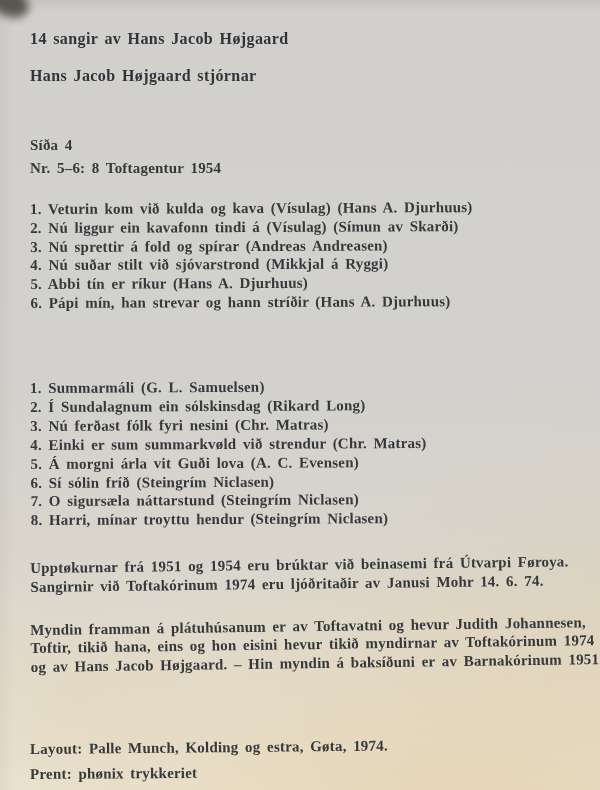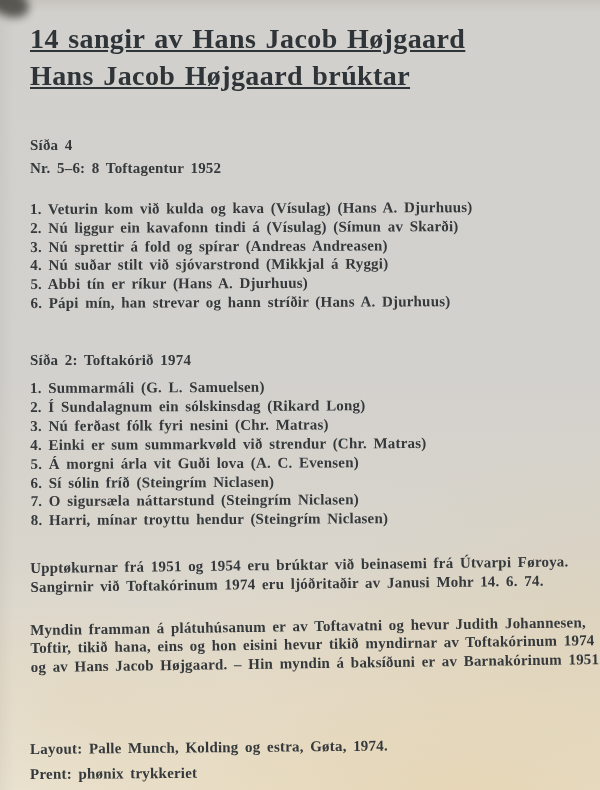--- a/index.html
+++ b/index.html
@@ -23,25 +23,24 @@
     width:44px; height:28px;
     background:#45443f;
     border-radius:50%;
     transform:rotate(24deg);
     filter:blur(4px);
     opacity:0.85;
   }
   .abs { position:absolute; left:30px; white-space:nowrap; }
   .title {
     top:20px;
-    font-size:28px; line-height:37px;
+    font-size:16px; line-height:37px;
     letter-spacing:0.4px; word-spacing:2px;
     color:#2f3439;
     margin:0;
-    text-decoration:underline;
   }
   .title .tl { display:block; }
   .small { font-size:15px; letter-spacing:0.2px; word-spacing:2.6px; }
   .side1-heading { top:137px; }
   .side1-notes { top:158px; line-height:20.8px; }
   .side1-tracks { top:200px; line-height:18.8px; transform:rotate(-0.25deg); transform-origin:left top; }
   .side2-heading { top:352px; }
   .side2-tracks  { top:379px; line-height:18.9px; transform:rotate(-0.3deg); transform-origin:left top; }
   .track { display:block; }
   .para-line { display:block; }
@@ -52,39 +51,38 @@
 </style>
 </head>
 <body>
 
 <div class="sheet">
 
   <div class="corner-shadow"></div>
 
   <h1 class="abs title">
     <span class="tl">14 sangir av Hans Jacob Højgaard</span>
-    <span class="tl">Hans Jacob Højgaard brúktar</span>
+    <span class="tl">Hans Jacob Højgaard stjórnar</span>
   </h1>
 
   <div class="abs small side1-heading">Síða 4</div>
 
   <div class="abs small side1-notes">
-    <span class="para-line">Nr. 5–6: 8 Toftagentur 1952</span>
+    <span class="para-line">Nr. 5–6: 8 Toftagentur 1954</span>
   </div>
 
   <div class="abs small side1-tracks">
     <span class="track">1. Veturin kom við kulda og kava (Vísulag) (Hans A. Djurhuus)</span>
     <span class="track">2. Nú liggur ein kavafonn tindi á (Vísulag) (Símun av Skarði)</span>
     <span class="track">3. Nú sprettir á fold og spírar (Andreas Andreasen)</span>
     <span class="track">4. Nú suðar stilt við sjóvarstrond (Mikkjal á Ryggi)</span>
     <span class="track">5. Abbi tín er ríkur (Hans A. Djurhuus)</span>
     <span class="track">6. Pápi mín, han strevar og hann stríðir (Hans A. Djurhuus)</span>
   </div>
 
-  <div class="abs small side2-heading">Síða 2: Toftakórið 1974</div>
 
   <div class="abs small side2-tracks">
     <span class="track">1. Summarmáli (G. L. Samuelsen)</span>
     <span class="track">2. Í Sundalagnum ein sólskinsdag (Rikard Long)</span>
     <span class="track">3. Nú ferðast fólk fyri nesini (Chr. Matras)</span>
     <span class="track">4. Einki er sum summarkvøld við strendur (Chr. Matras)</span>
     <span class="track">5. Á morgni árla vit Guði lova (A. C. Evensen)</span>
     <span class="track">6. Sí sólin fríð (Steingrím Niclasen)</span>
     <span class="track">7. O sigursæla náttarstund (Steingrím Niclasen)</span>
     <span class="track">8. Harri, mínar troyttu hendur (Steingrím Niclasen)</span>

